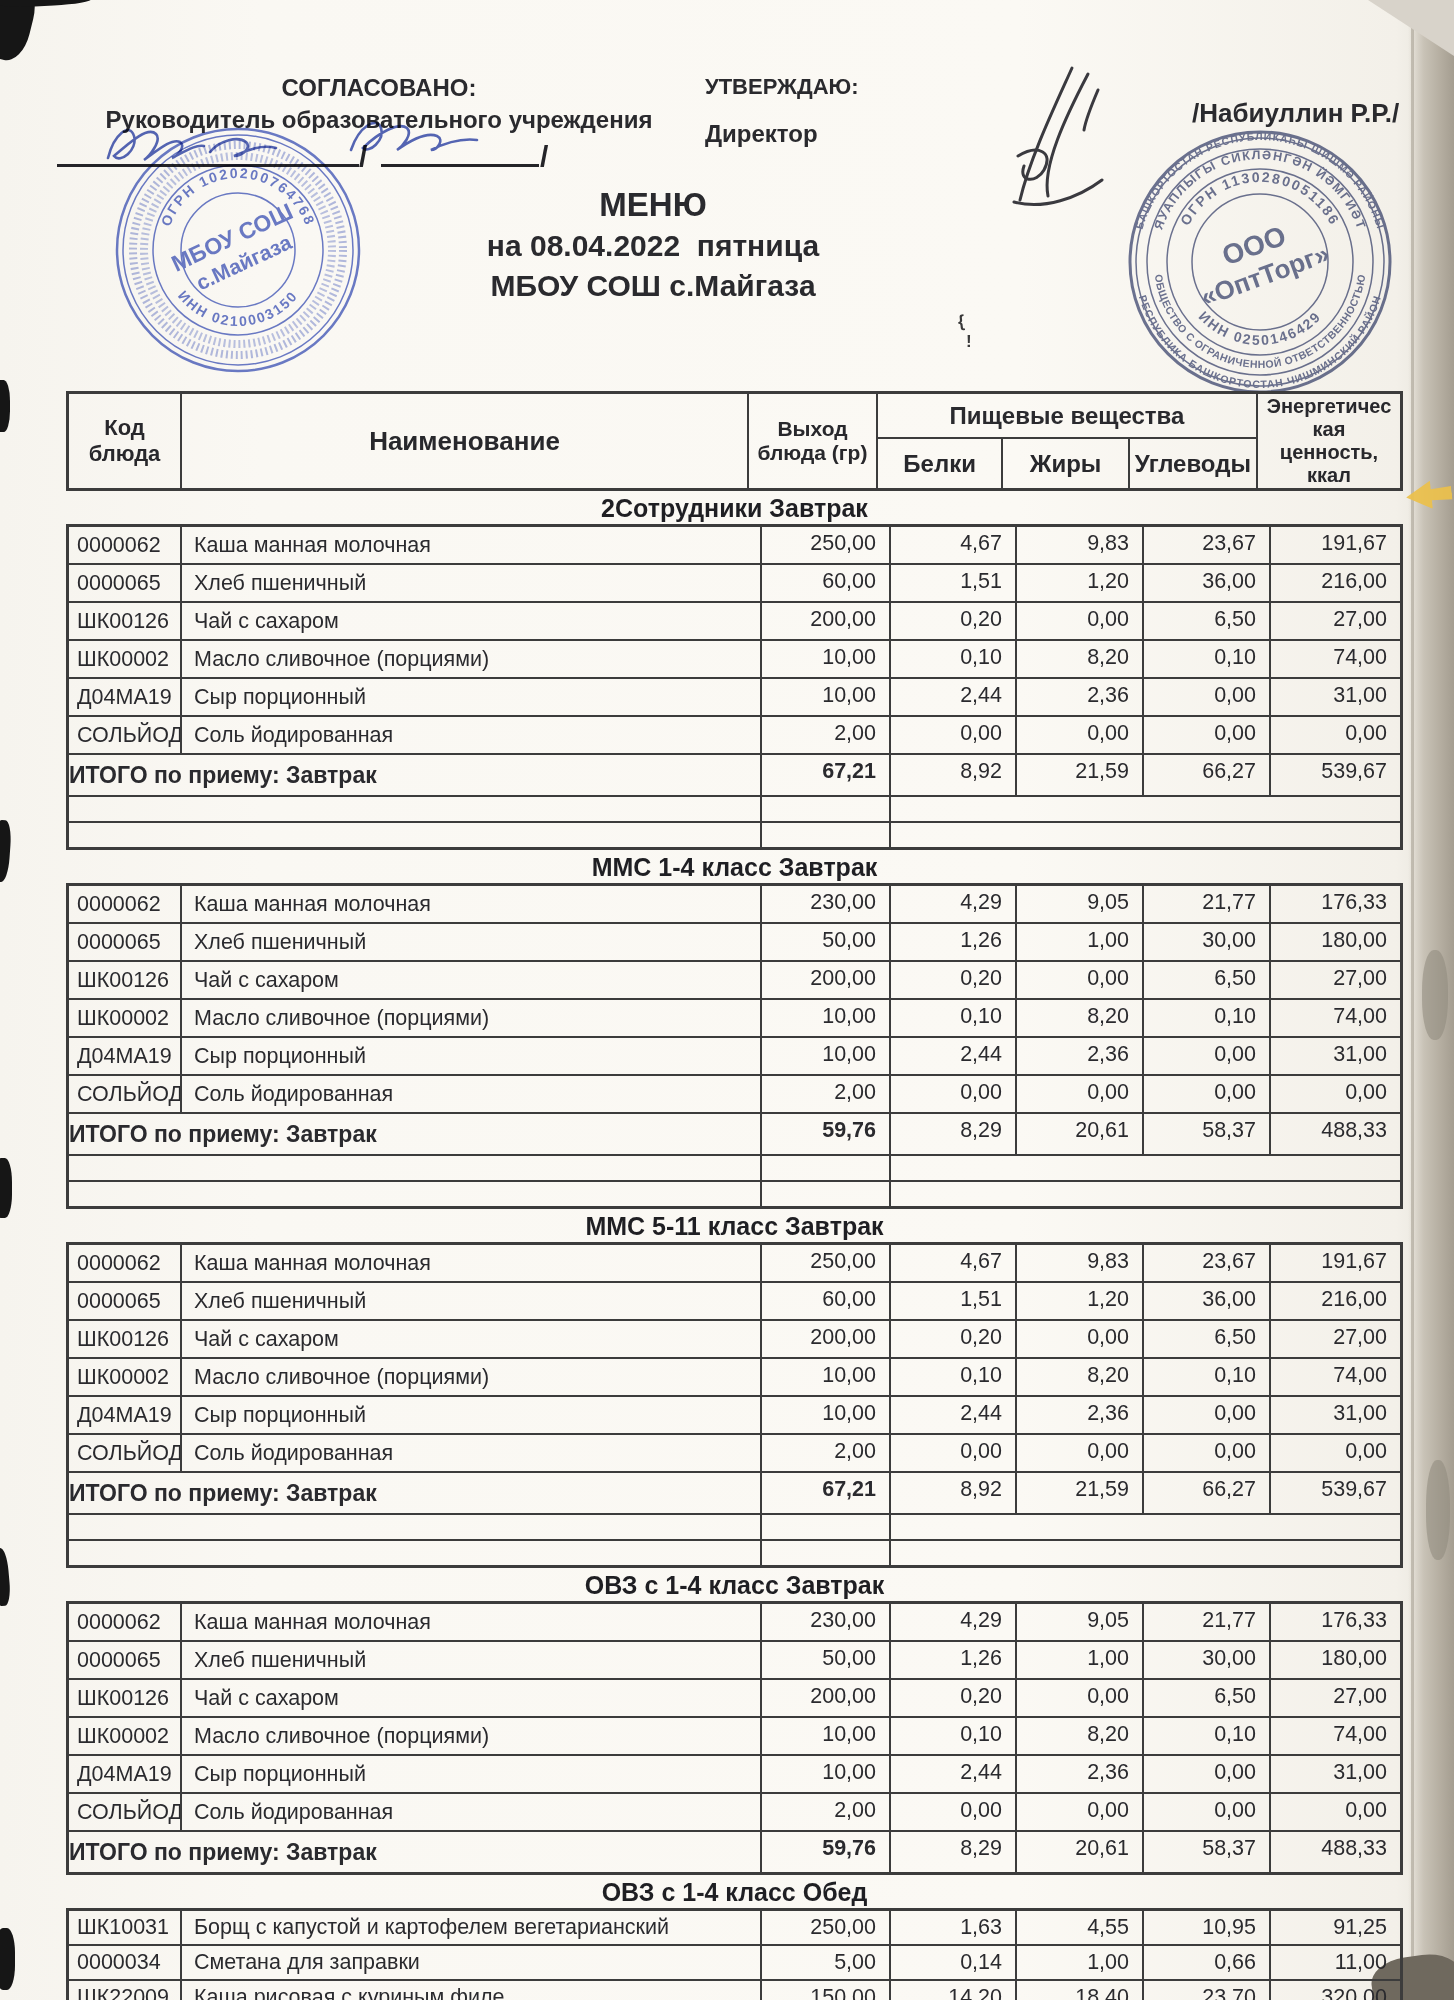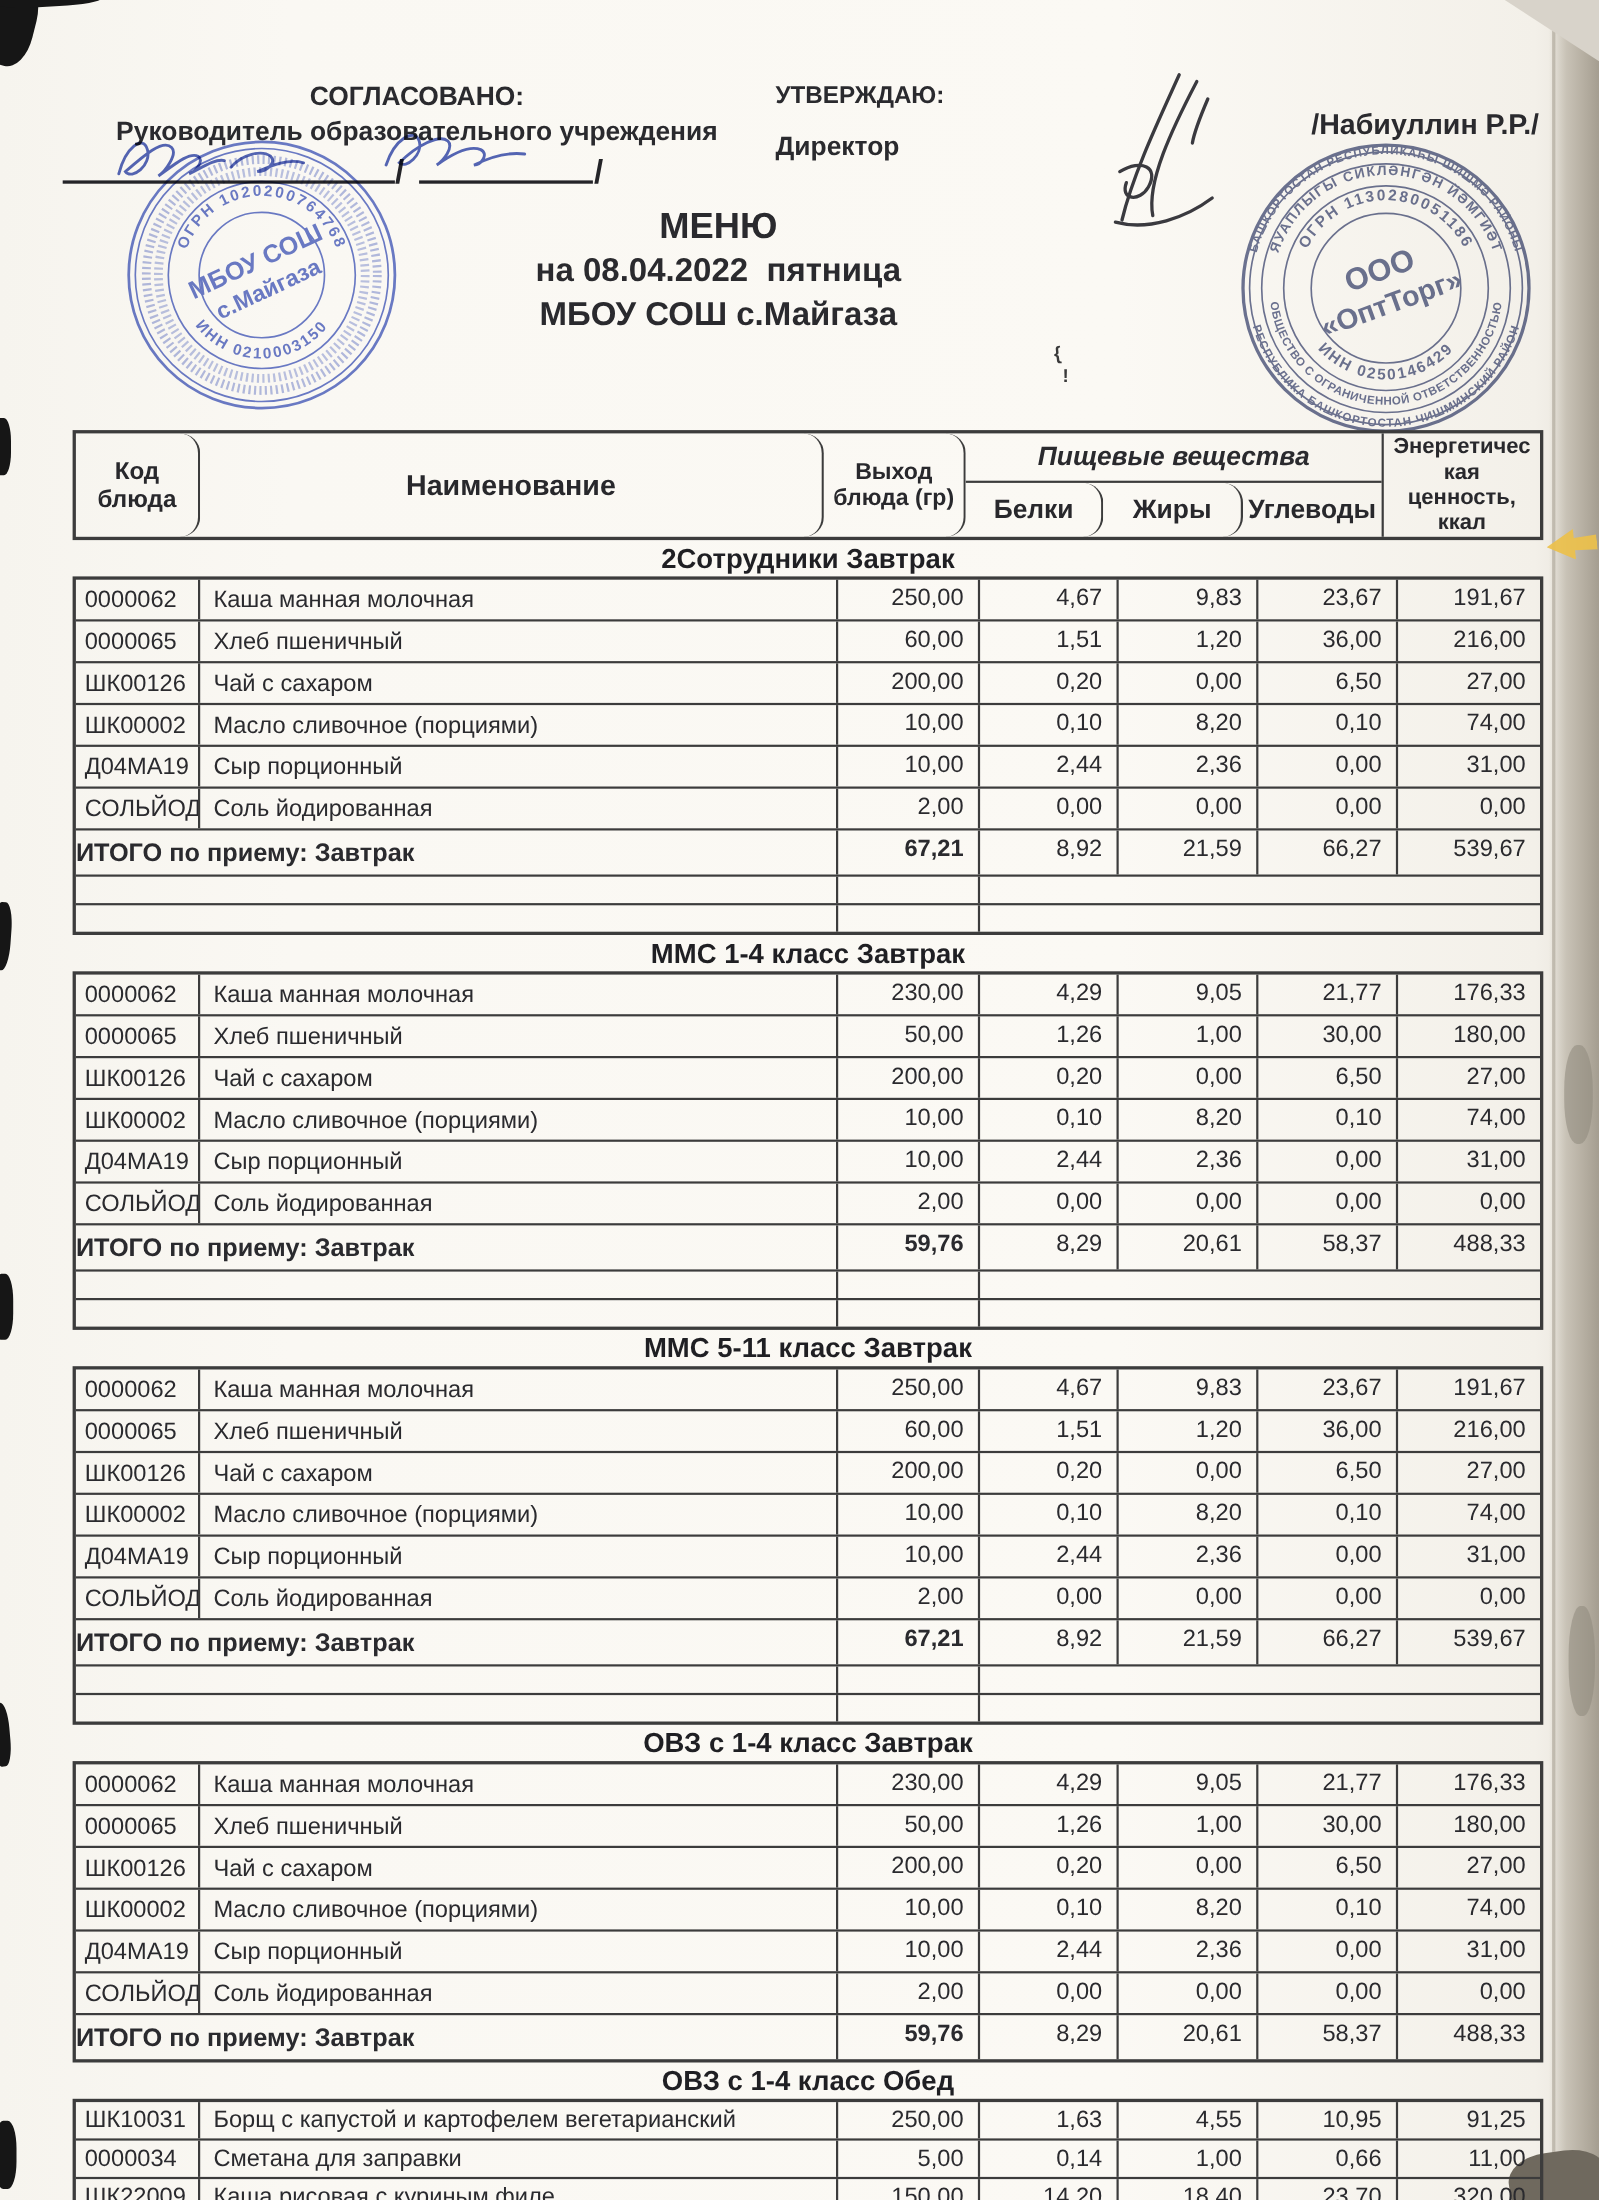--- a/index.html
+++ b/index.html
@@ -45,26 +45,26 @@
   .sh1{left:359px;} .sh2{left:540px;}
   svg.stamp{position:absolute;opacity:.82;mix-blend-mode:multiply;}
   .stamp-school{left:112px;top:124px;}
   .stamp-org{left:1126px;top:128px;}
   svg.signature{position:absolute;mix-blend-mode:multiply;}
 
   
   .tablewrap{position:absolute;left:66px;top:391px;width:1337px;}
   .thead{display:flex;border:3px solid #3c3c3c;height:94px;box-sizing:content-box;}
   .th{border-right:2px solid #3c3c3c;display:flex;align-items:center;justify-content:center;
-      text-align:center;font-weight:bold;color:#28282c;box-sizing:border-box;border-radius:18px;}
+      text-align:center;font-weight:bold;color:#28282c;box-sizing:border-box;}
   .th-code{width:113px;font-size:22px;line-height:26px;}
   .th-name{width:567px;font-size:26px;}
   .th-out{width:129px;font-size:21px;line-height:24px;}
   .nutr-group{width:380px;display:flex;flex-direction:column;box-sizing:border-box;border-right:2px solid #3c3c3c;}
-  .nutr-top{height:43px;border-bottom:2px solid #3c3c3c;display:flex;align-items:center;justify-content:center;font-weight:bold;font-size:24px;font-style:italic;}
+  .nutr-top{height:43px;border-bottom:2px solid #3c3c3c;display:flex;align-items:center;justify-content:center;font-weight:bold;font-size:24px;}
   .nutr-bottom{display:flex;flex:1;}
   .nutr-bottom .th{font-size:24px;}
   .th-p{width:126px;} .th-f{width:127px;} .th-c{width:127px;border-right:none;}
   .th-energy{flex:1;border-right:none;font-size:20px;line-height:23px;padding:0 6px;overflow-wrap:anywhere;}
 
   .sec-title{height:31px;display:flex;align-items:center;justify-content:center;
     font-weight:bold;font-size:25px;color:#1f1f23;padding-top:2px;}
   .sec-block{border:3px solid #3c3c3c;}
   .row{display:flex;height:36px;border-bottom:2px solid #3c3c3c;}
   .sec-block.compact .row{height:33px;}

